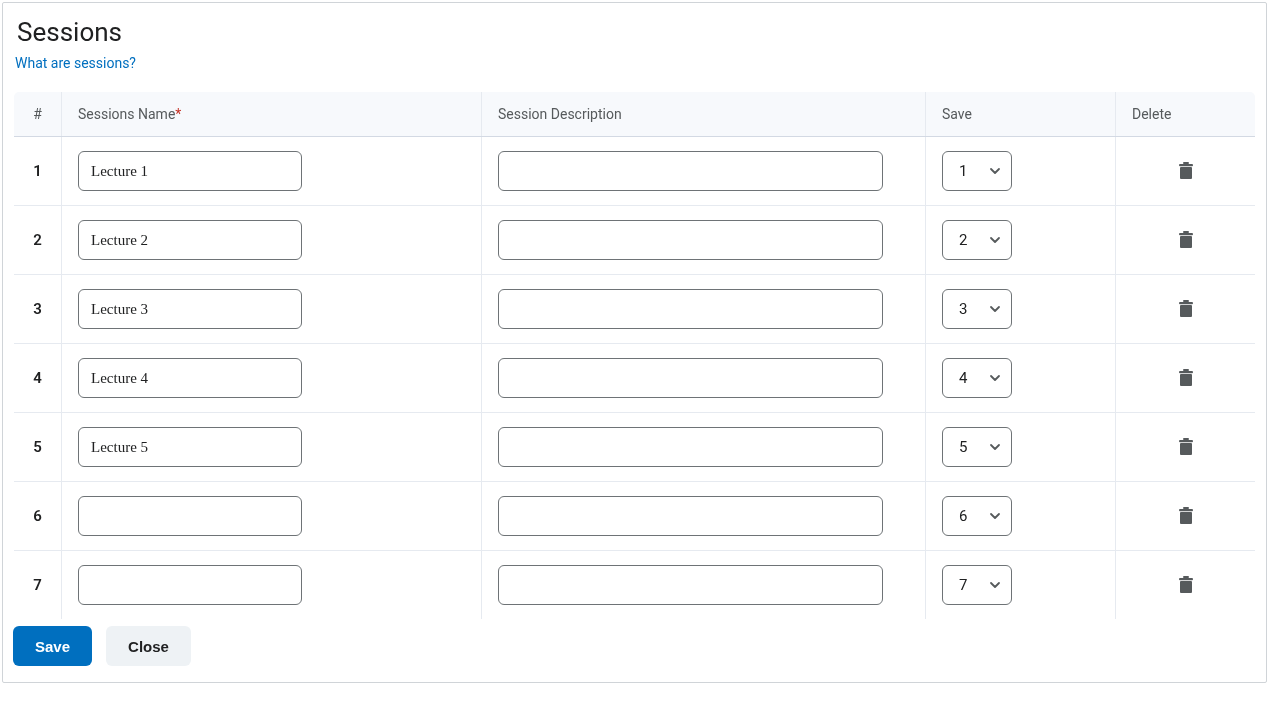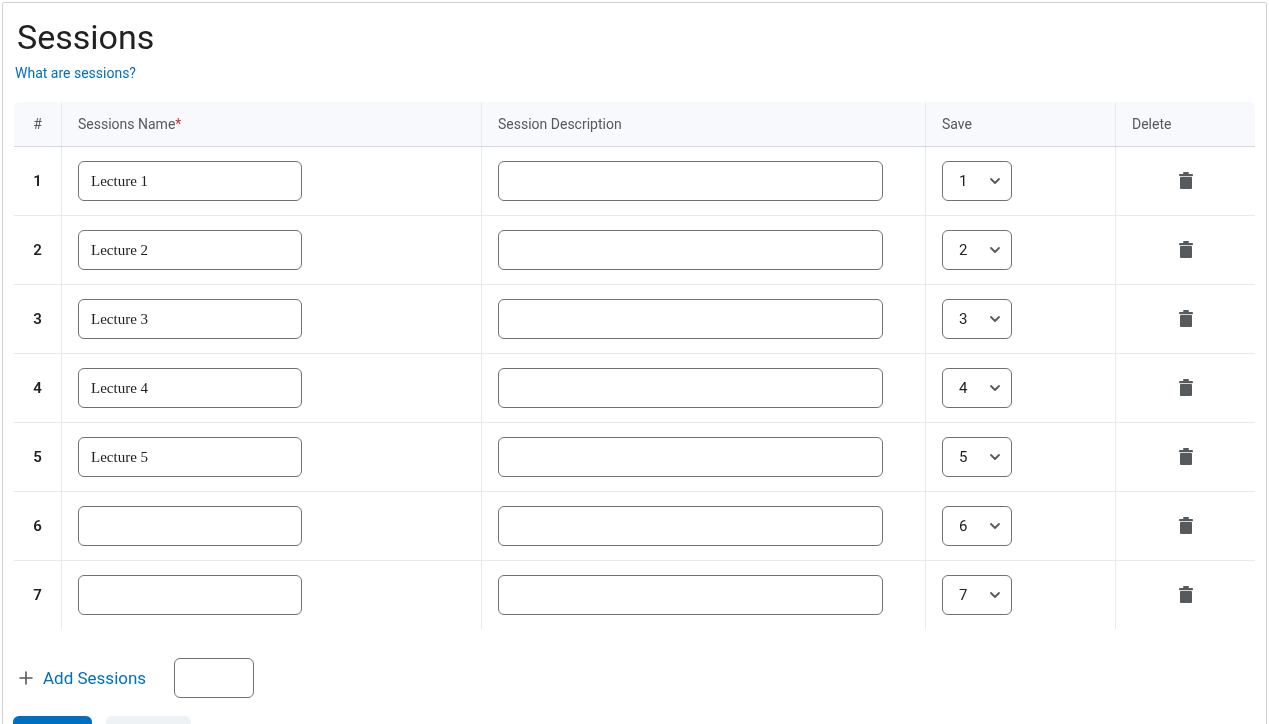--- a/index.html
+++ b/index.html
@@ -12,21 +12,21 @@
     background: #fff;
   }
   .panel {
     border: 1px solid #d0d4d8;
     border-radius: 2px;
     margin: 2px;
     padding: 0 10px 16px 10px;
     width: 1265px;
   }
   h1.page-title {
-    font-size: 34px;
+    font-size: 26px;
     font-weight: 400;
     margin: 14px 0 8px 4px;
     color: #202122;
   }
   a.help-link {
     color: #006fbf;
     text-decoration: none;
     font-size: 14px;
     margin-left: 2px;
     display: inline-block;
@@ -314,30 +314,19 @@
             </div></td>
           <td><button class="trash-btn"><span><svg width="18" height="20" viewBox="0 0 18 20">
                   <rect x="3" y="6" width="12" height="12" rx="1" fill="#565a5c"></rect>
                   <rect x="2" y="3" width="14" height="2.2" rx="1" fill="#565a5c"></rect>
                   <rect x="6" y="1" width="6" height="2" rx="1" fill="#565a5c"></rect>
                 </svg></span></button></td>
         </tr>
       </tbody>
   </table>
 
-  <div class="add-row">
-    <a href="#" class="add-link">
-      <span class="plus">
-        <svg width="14" height="14" viewBox="0 0 14 14">
-            <path d="M7 1 L7 13 M1 7 L13 7" stroke="#565a5c" stroke-width="1.6" stroke-linecap="round"></path>
-          </svg>
-      </span>
-      <span>Add Sessions</span>
-    </a>
-    <input type="text" class="add-count" value="" style="">
-  </div>
 
   <div class="footer-btns">
     <button class="primary">Save</button>
     <button class="secondary">Close</button>
   </div>
 
 </div>
 
 </body></html>

